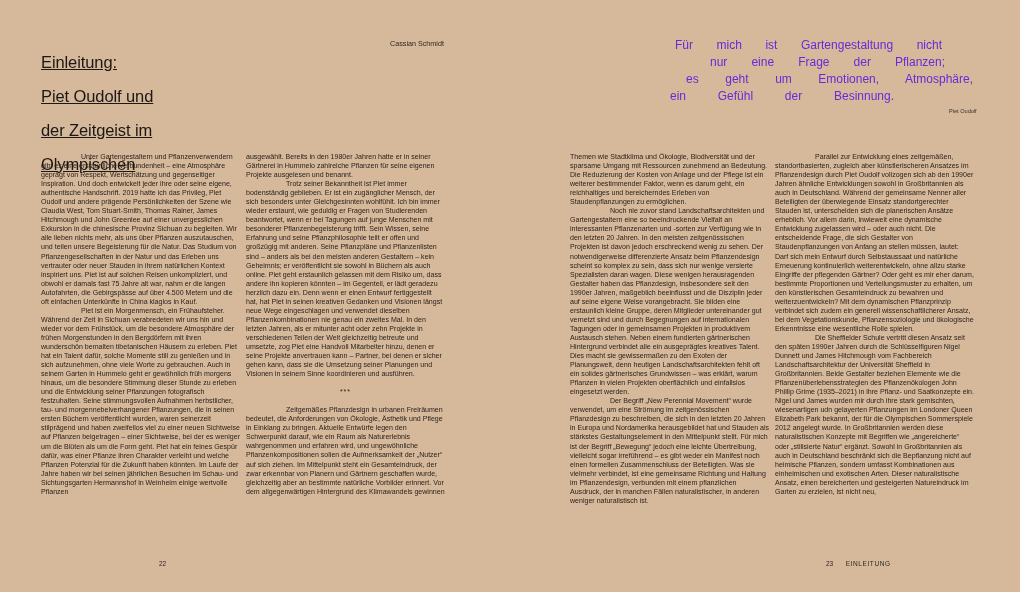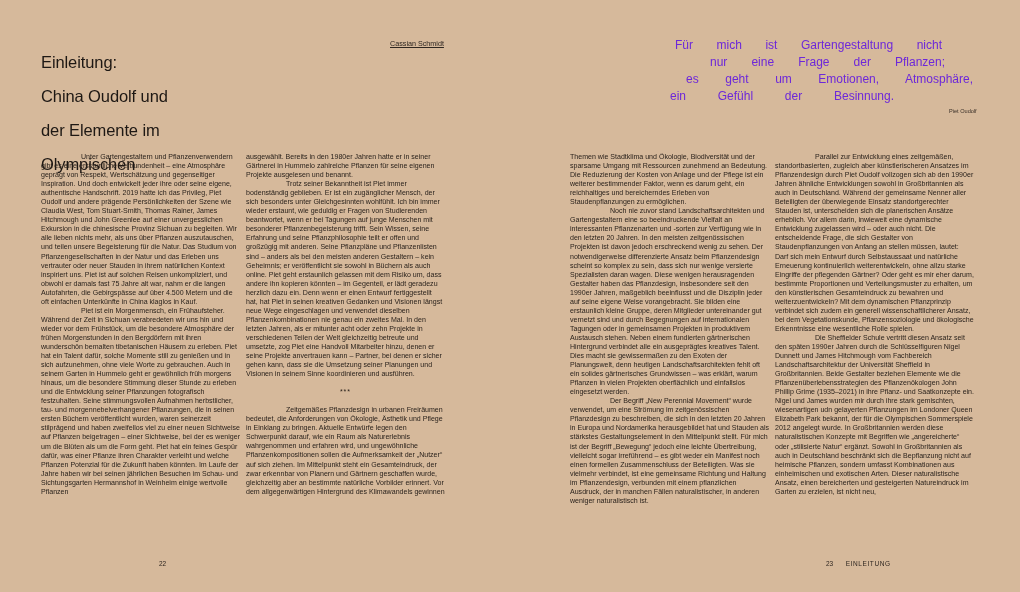--- a/index.html
+++ b/index.html
@@ -13,24 +13,24 @@
   .spread { position:absolute; left:0; top:0; width:1020px; height:592px; }
   .page { position:absolute; top:0; height:592px; }
   .page-left { left:0; width:510px; }
   .page-right { left:510px; width:510px; }
 
   .title {
     position:absolute; left:41px; top:37px;
     font-size:16.5px; line-height:17px; color:#1e1814;
     letter-spacing:-0.1px; white-space:pre-line;
   }
-  .title .line { display:block; }
+  .title .line { display:block;text-decoration:underline; }
   .author {
     position:absolute; left:390px; top:39px;
-    font-size:7.2px; color:#2e2620;text-decoration:underline;
+    font-size:7.2px; color:#2e2620;
   }
 
   .quote {
     position:absolute; left:670px; top:37px; width:305px;
     font-size:12px; line-height:17px; color:#6d28d9;
     text-align:justify;
   }
   .quote .ql { display:block; text-align:justify; text-align-last:justify; }
   .quote .ql1 { margin-left:5px; margin-right:33px; }
   .quote .ql2 { margin-left:40px; margin-right:30px; }
@@ -64,22 +64,22 @@
 </head>
 <body>
 
 <div class="spread">
 
   <div class="page page-left"></div>
   <div class="page page-right"></div>
 
   <h1 class="title" style="margin:0;font-weight:normal;">
     <span class="line">Einleitung:</span>
-    <span class="line">China Oudolf und</span>
-    <span class="line">der Elemente im</span>
+    <span class="line">Piet Oudolf und</span>
+    <span class="line">der Zeitgeist im</span>
     <span class="line">Olympischen</span>
   </h1>
 
   <div class="author">Cassian Schmidt</div>
 
   <blockquote class="quote" style="margin:0;">
     <span class="ql ql1">Für mich ist Gartengestaltung nicht</span>
     <span class="ql ql2">nur eine Frage der Pflanzen;</span>
     <span class="ql ql3">es geht um Emotionen, Atmosphäre,</span>
     <span class="ql ql4">ein Gefühl der Besinnung.</span>

